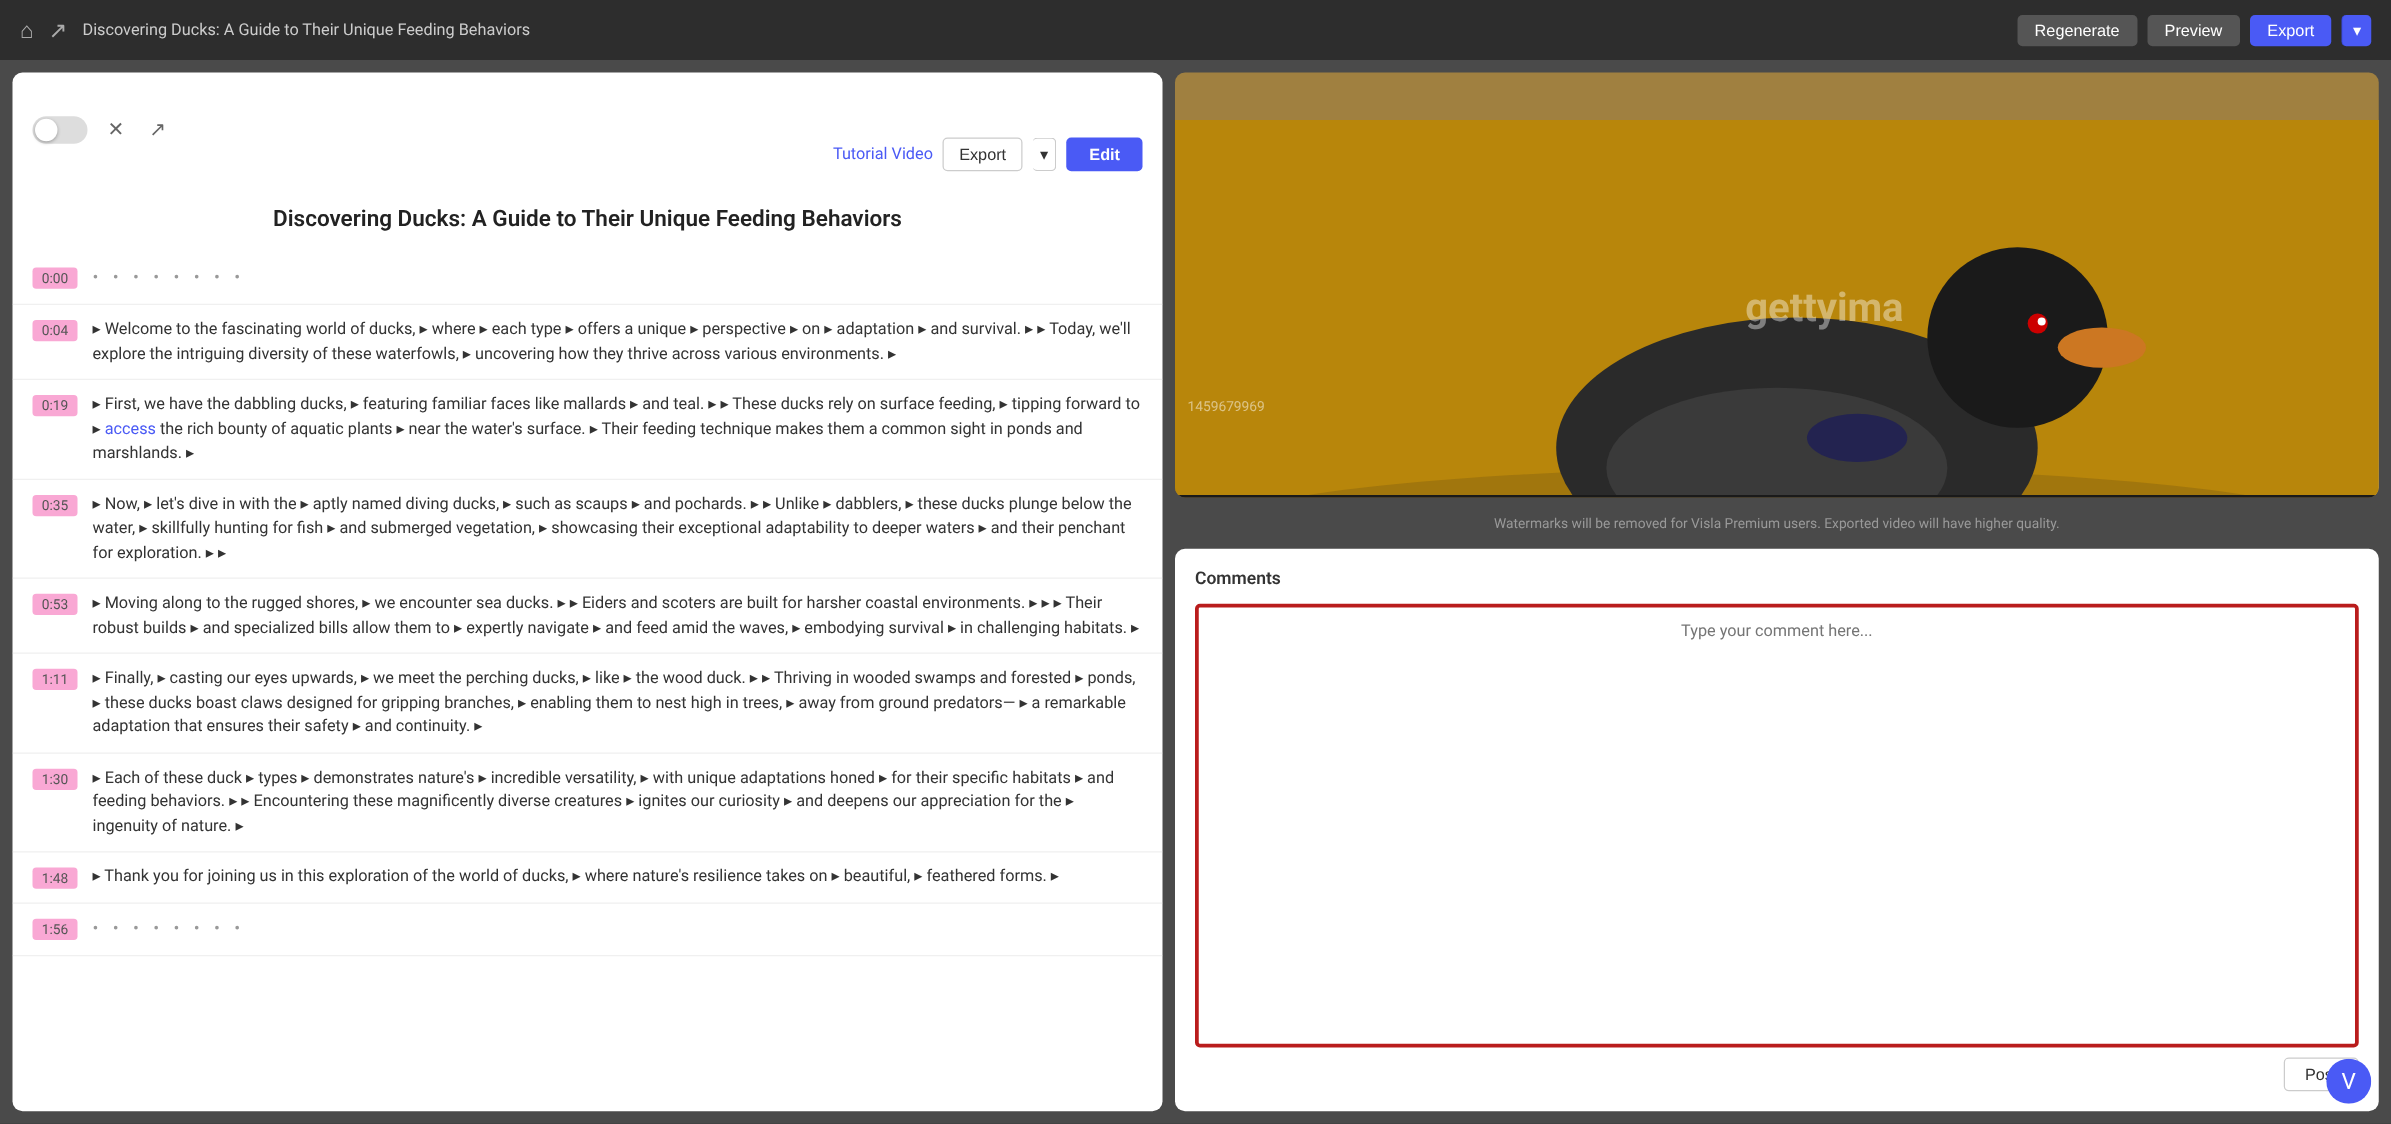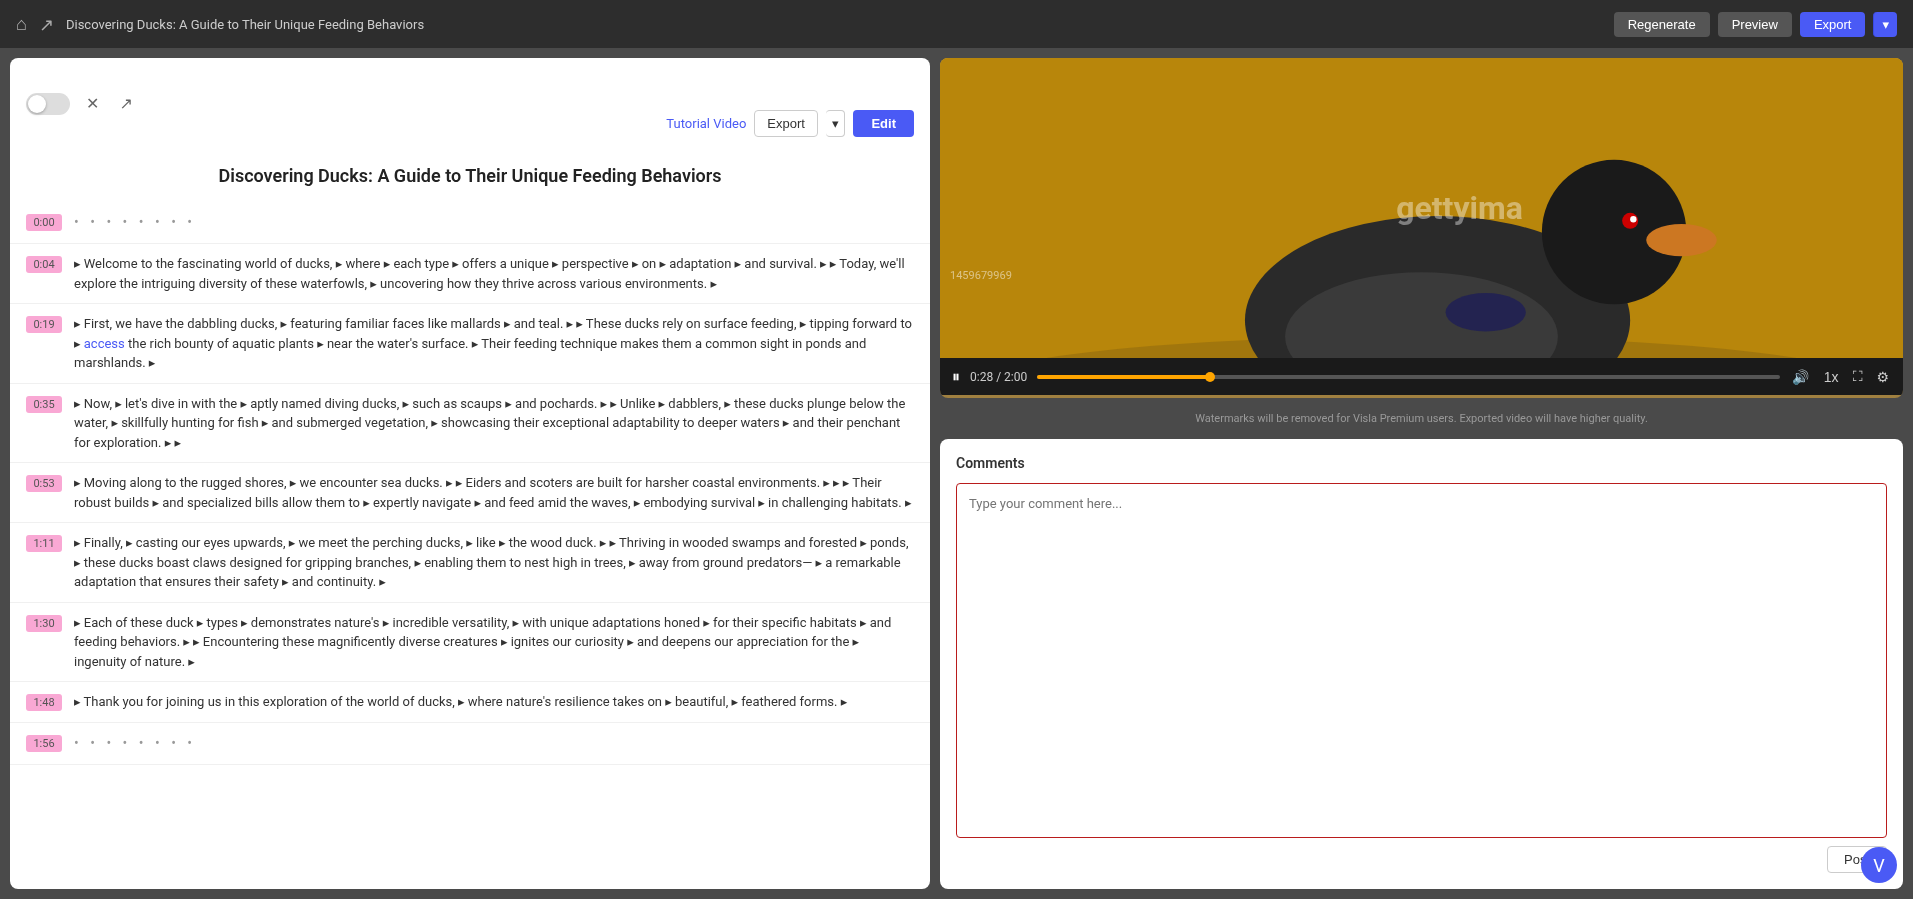--- a/index.html
+++ b/index.html
@@ -120,20 +120,21 @@
       overflow: hidden;
       position: relative;
       flex: 0 0 340px;
     }
     .video-duck-img {
       width: 100%;
       height: 300px;
       background: linear-gradient(135deg, #c4962a 0%, #8a6820 30%, #b8891e 60%, #d4a830 100%);
       position: relative;
       overflow: hidden;
+      margin-top: 38px;
     }
     
     .video-watermark {
       position: absolute;
       top: 50%;
       left: 50%;
       transform: translate(-20%, -50%);
       color: rgba(255,255,255,0.4);
       font-size: 32px;
       font-weight: bold;
@@ -172,28 +173,29 @@
       background: white;
       border-radius: 8px;
       padding: 16px;
       flex: 1;
       display: flex;
       flex-direction: column;
     }
     .comments-title { font-size: 14px; font-weight: 600; color: #333; margin-bottom: 12px; }
     .comment-textarea {
       flex: 1;
-      border: 1px solid #b91c1c;
+      border: 3px solid #b91c1c;
       border-radius: 4px;
       padding: 12px;
       font-size: 13px;
       color: #999;
       resize: none;
       font-family: inherit;
       outline: none;
+      text-align: center;
     }
     .comment-footer {
       display: flex;
       justify-content: flex-end;
       margin-top: 8px;
     }
     .post-btn {
       background: white;
       border: 1px solid #ccc;
       color: #333;
@@ -333,21 +335,21 @@
           <circle cx="430" cy="158" r="5" fill="#cc0000"></circle>
           <circle cx="432" cy="157" r="2" fill="white"></circle>
 
           <ellipse cx="310" cy="280" rx="110" ry="15" fill="#8a6510" opacity="0.4"></ellipse>
         </svg>
         
         <div class="video-watermark">
           <span>gettyima</span>
         </div>
         
-        <div style="position:absolute; bottom:76px; left:10px; color:rgba(255,255,255,0.5); font-size:11px;">1459679969</div>
+        <div style="position:absolute; bottom:64px; left:10px; color:rgba(255,255,255,0.5); font-size:11px;">1459679969</div>
         
       </div>
 
       <div class="video-controls">
         <button class="play-pause-btn">⏸</button>
         <span class="time-display">
           <span>0:28</span> / <span>2:00</span>
         </span>
         <div class="progress-bar-container">
           <div class="progress-bar-fill">

